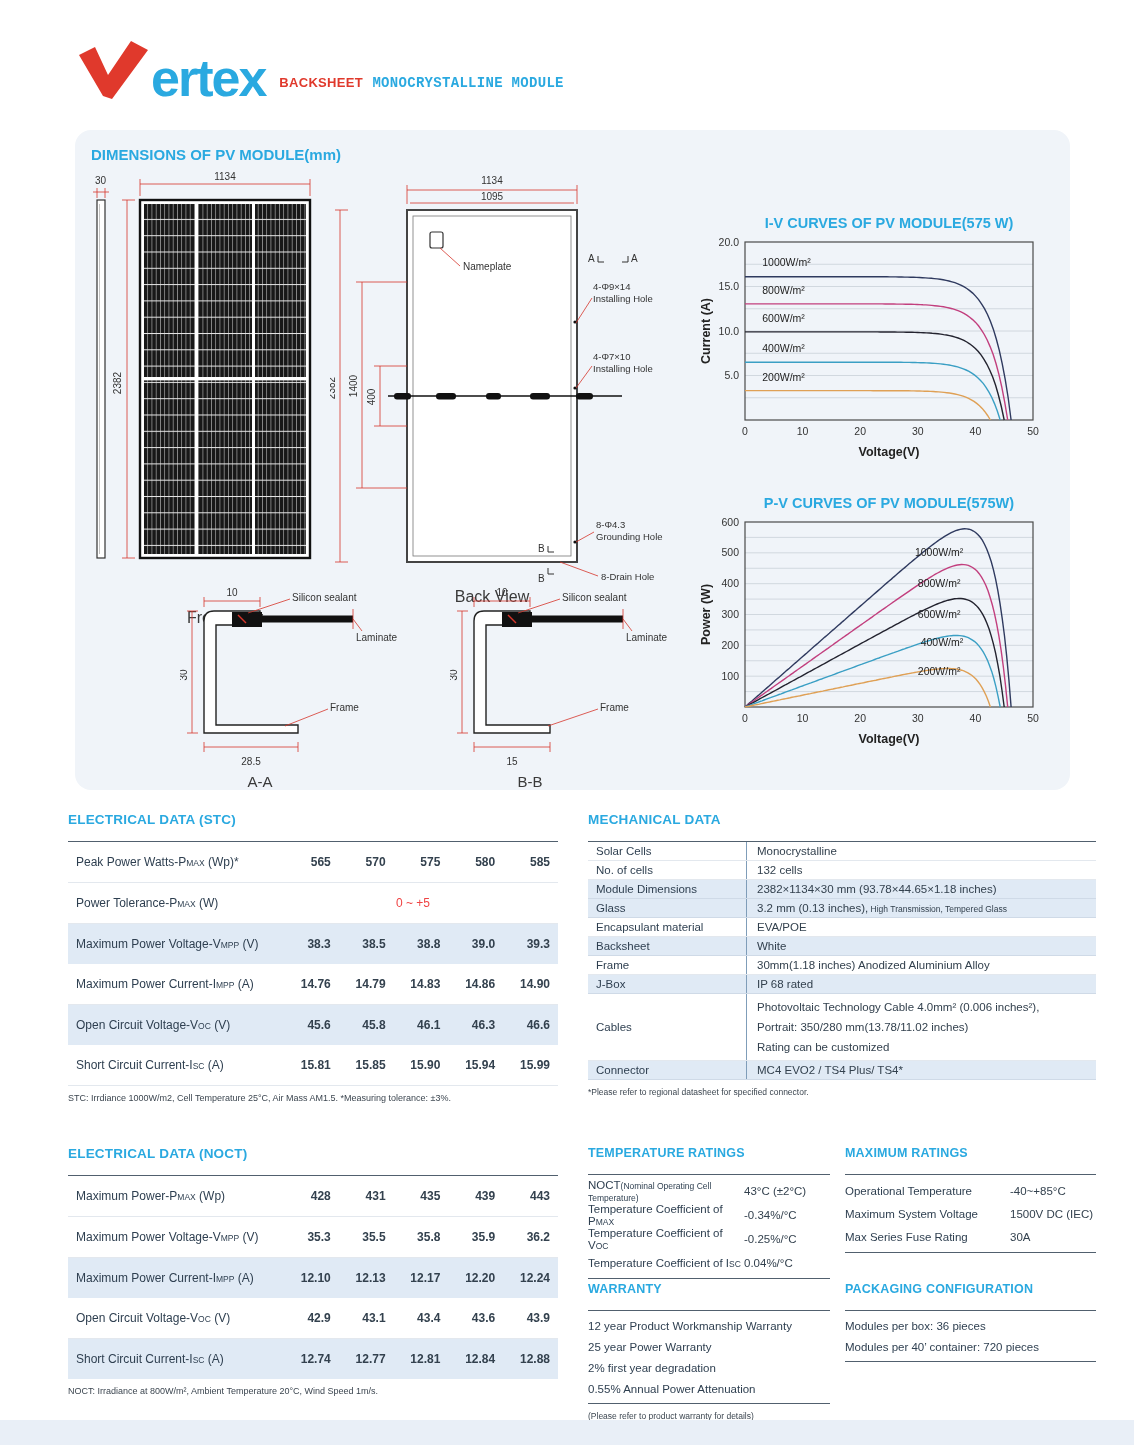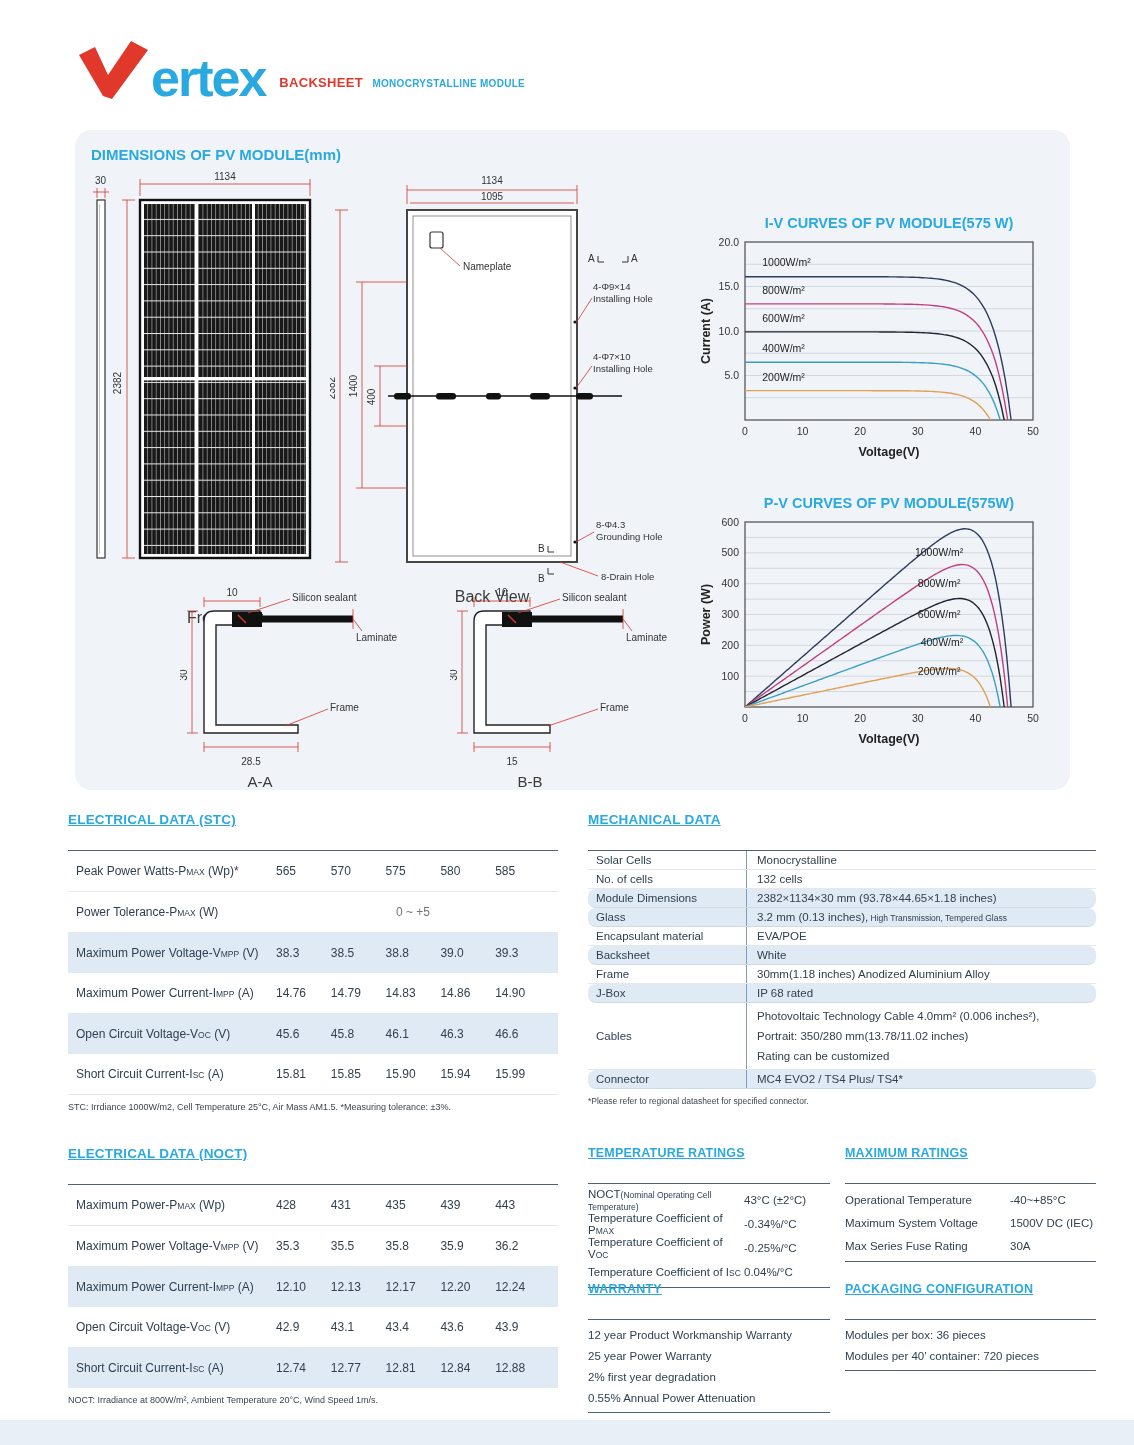--- a/index.html
+++ b/index.html
@@ -3,41 +3,41 @@
 <meta charset="utf-8">
 <style>
   html,body{margin:0;padding:0;background:#fff;}
   #page{position:relative;width:1134px;height:1445px;background:#ffffff;
         font-family:"Liberation Sans","DejaVu Sans",sans-serif;overflow:hidden;}
   
   #logo-row{position:absolute;left:75px;top:38px;display:flex;align-items:flex-end;}
   #logo-text{font-size:52px;font-weight:bold;color:#2aa9e0;letter-spacing:-2px;line-height:0.85;}
   #tagline{margin-left:14px;margin-bottom:9px;white-space:nowrap;}
   .tag-red{color:#e0392c;font-weight:bold;font-size:13px;letter-spacing:.3px;}
-  .tag-blue{color:#2aa9e0;font-weight:bold;font-size:10px;margin-left:5px;letter-spacing:.3px;}
+  .tag-blue{color:#2aa9e0;font-weight:bold;font-size:14px;margin-left:5px;letter-spacing:.3px;font-family:Liberation Mono, monospace;}
   
   #dim-panel{position:absolute;left:75px;top:130px;width:995px;height:660px;
              background:#f0f4f9;border-radius:16px;}
   #dim-title{position:absolute;left:16px;top:16px;font-size:15px;font-weight:bold;color:#2aa9e0;}
   .drawing{position:absolute;}
   
   .sec{position:absolute;}
   .sec-title{color:#2aa9e0;font-weight:bold;font-size:13.5px;letter-spacing:.2px;
-             padding-bottom:23px;border-bottom:1.5px solid #51606e;text-decoration:underline;}
+             padding-bottom:14px;border-bottom:1.5px solid #51606e;}
   .spec-row{display:flex;align-items:center;min-height:40px;padding:0 8px;
             border-bottom:1px solid rgba(175,190,205,.35);}
   .spec-row.shaded{background:#e0eaf5;border-bottom:none;}
   .spec-label{width:200px;font-size:12px;color:#2e3f50;}
-  .spec-val{flex:1;text-align:left;font-size:12px;color:#33414e;}
-  .spec-span{flex:1;text-align:center;font-size:12px;color:#737373;}
+  .spec-val{flex:1;text-align:right;font-size:12px;color:#33414e;font-weight:bold;}
+  .spec-span{flex:1;text-align:center;font-size:12px;color:#ef4444;}
   .sub{font-size:8.5px;}
   .footnote{font-size:9px;color:#3c4650;margin-top:7px;}
   
   .mech-row{display:flex;border-bottom:1px solid rgba(175,190,205,.35);}
-  .mech-row.shaded{background:#e0eaf5;border-radius:8px;}
+  .mech-row.shaded{background:#e0eaf5;}
   .mech-label{width:150px;font-size:11.5px;color:#2e3f50;padding:3px 0 3px 8px;display:flex;align-items:center;}
   .mech-value{flex:1;font-size:11.5px;color:#33414e;padding:3px 0 3px 10px;
               border-left:1px solid #7f9db9;display:flex;flex-direction:column;justify-content:center;}
   .mech-value .vline{line-height:1.75;}
   .small-note{font-size:8.5px;}
   
   .kv-row{display:flex;align-items:center;min-height:23px;}
   .kv-label{flex:1;font-size:11.5px;color:#2e3f50;}
   .kv-value{width:86px;font-size:11.5px;color:#33414e;}
   .kv-foot{border-top:1.2px solid #51606e;margin-top:4px;}

